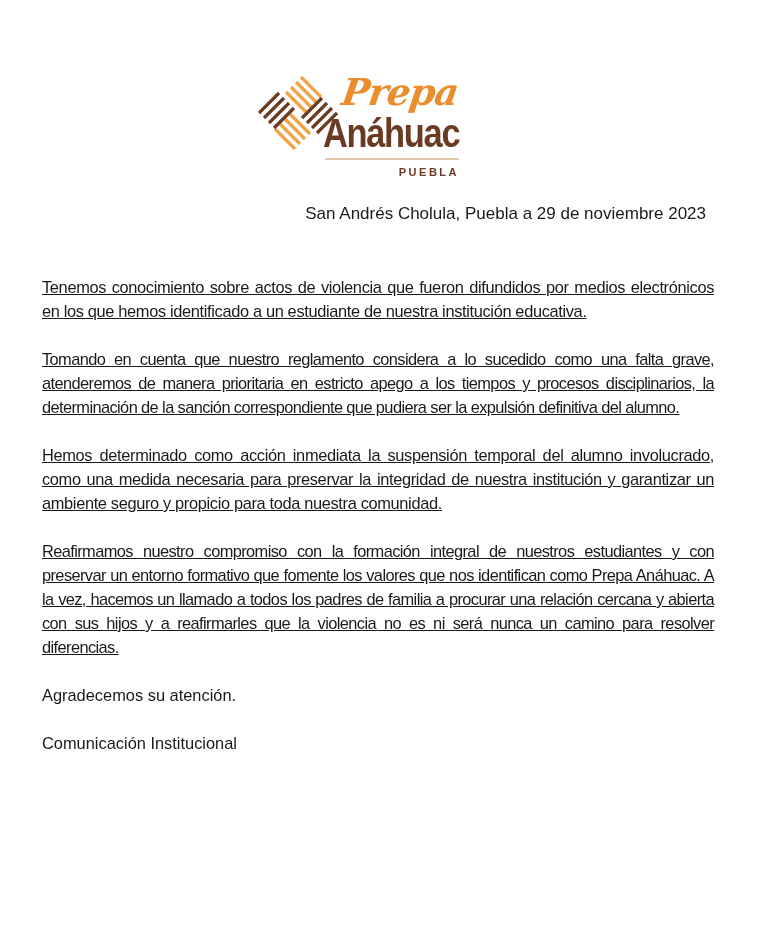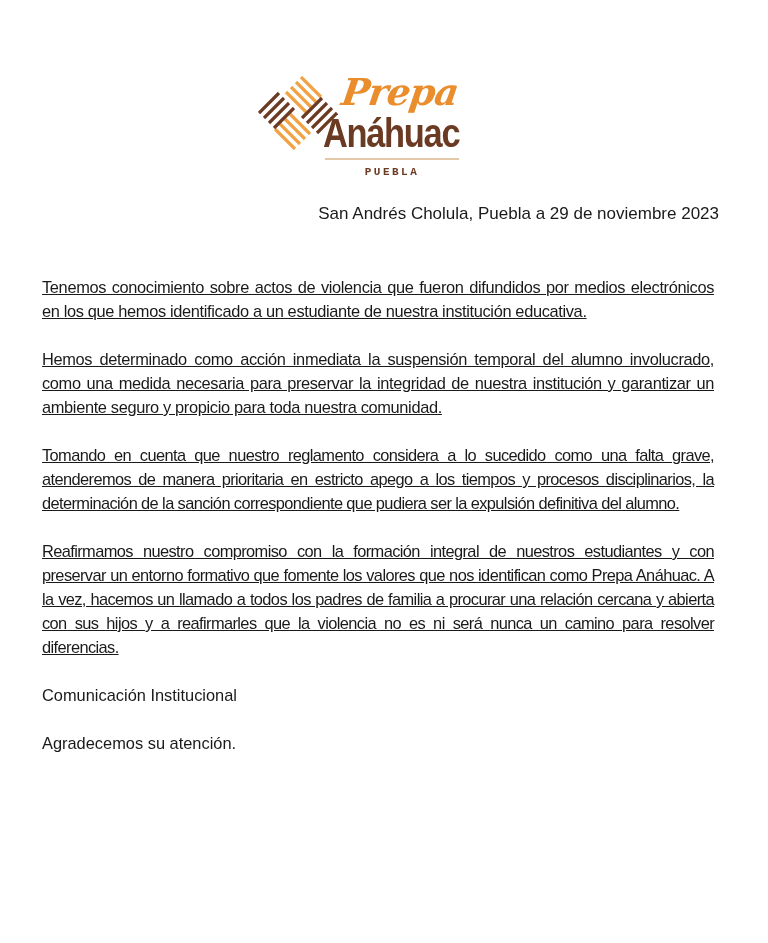--- a/index.html
+++ b/index.html
@@ -61,30 +61,30 @@
       top: 90px;
       width: 134px;
       height: 2px;
       background: #e3c9a9;
     }
     .logo-puebla {
       position: absolute;
       left: 69px;
       width: 134px;
       top: 98px;
-      text-align: center;
-      font-family: Liberation Mono, monospace;
+      text-align: right;
+      font-family: Liberation Sans, sans-serif;
       font-weight: bold;
       font-size: 11px;
       letter-spacing: 2.5px;
       color: #6b3a23;
     }
     .date-line {
       position: absolute;
-      right: 49px;
+      right: 62px;
       top: 202px;
       font-size: 17px;
       line-height: 24px;
       white-space: nowrap;
     }
     .body-text {
       position: absolute;
       left: 42px;
       width: 672px;
       top: 275px;
@@ -143,18 +143,18 @@
   <div class="logo-prepa">Prepa</div>
   <div class="logo-anahuac">Anáhuac</div>
   <div class="logo-rule"></div>
   <div class="logo-puebla">PUEBLA</div>
 </div>
 
 <div class="date-line">San Andrés Cholula, Puebla a 29 de noviembre 2023</div>
 
 <div class="body-text">
   <p class="para">Tenemos conocimiento sobre actos de violencia que fueron difundidos por medios electrónicos en los que hemos identificado a un estudiante de nuestra institución educativa.</p>
+  <p class="para tight">Tomando en cuenta que nuestro reglamento considera a lo sucedido como una falta grave, atenderemos de manera prioritaria en estricto apego a los tiempos y procesos disciplinarios, la determinación de la sanción correspondiente que pudiera ser la expulsión definitiva del alumno.</p>
   <p class="para">Hemos determinado como acción inmediata la suspensión temporal del alumno involucrado, como una medida necesaria para preservar la integridad de nuestra institución y garantizar un ambiente seguro y propicio para toda nuestra comunidad.</p>
-  <p class="para tight">Tomando en cuenta que nuestro reglamento considera a lo sucedido como una falta grave, atenderemos de manera prioritaria en estricto apego a los tiempos y procesos disciplinarios, la determinación de la sanción correspondiente que pudiera ser la expulsión definitiva del alumno.</p>
   <p class="para tight">Reafirmamos nuestro compromiso con la formación integral de nuestros estudiantes y con preservar un entorno formativo que fomente los valores que nos identifican como Prepa Anáhuac. A la vez, hacemos un llamado a todos los padres de familia a procurar una relación cercana y abierta con sus hijos y a reafirmarles que la violencia no es ni será nunca un camino para resolver diferencias.</p>
+  <p class="closing">Agradecemos su atención.</p>
   <p class="closing">Comunicación Institucional</p>
-  <p class="closing">Agradecemos su atención.</p>
 </div>
 
 </body></html>

